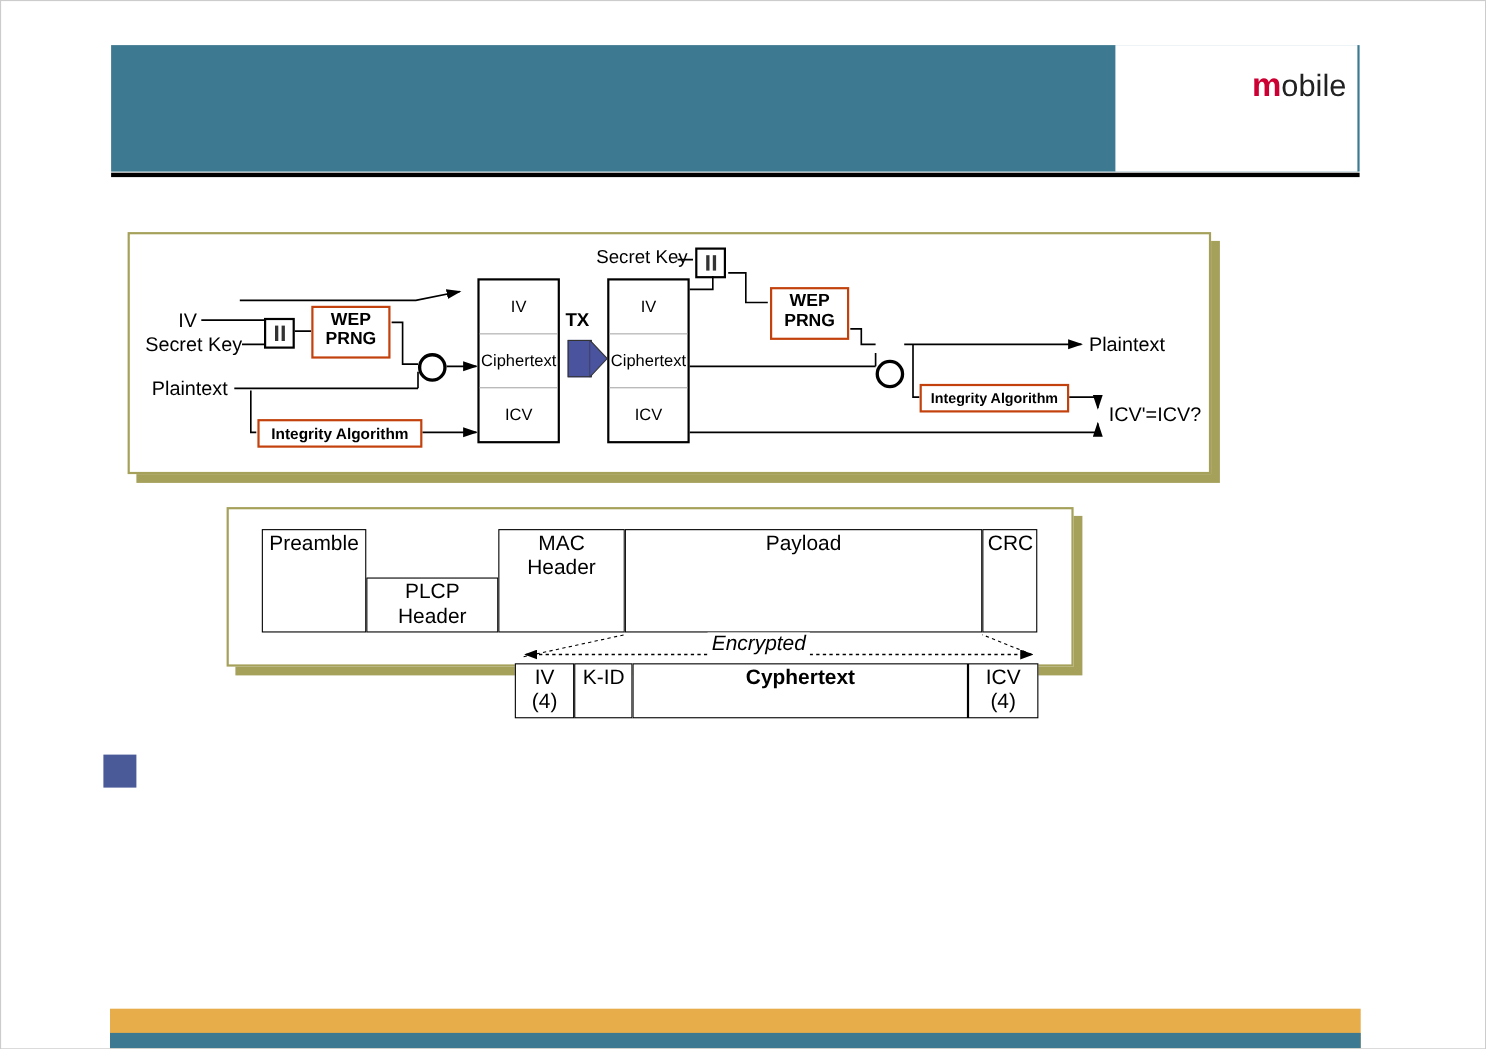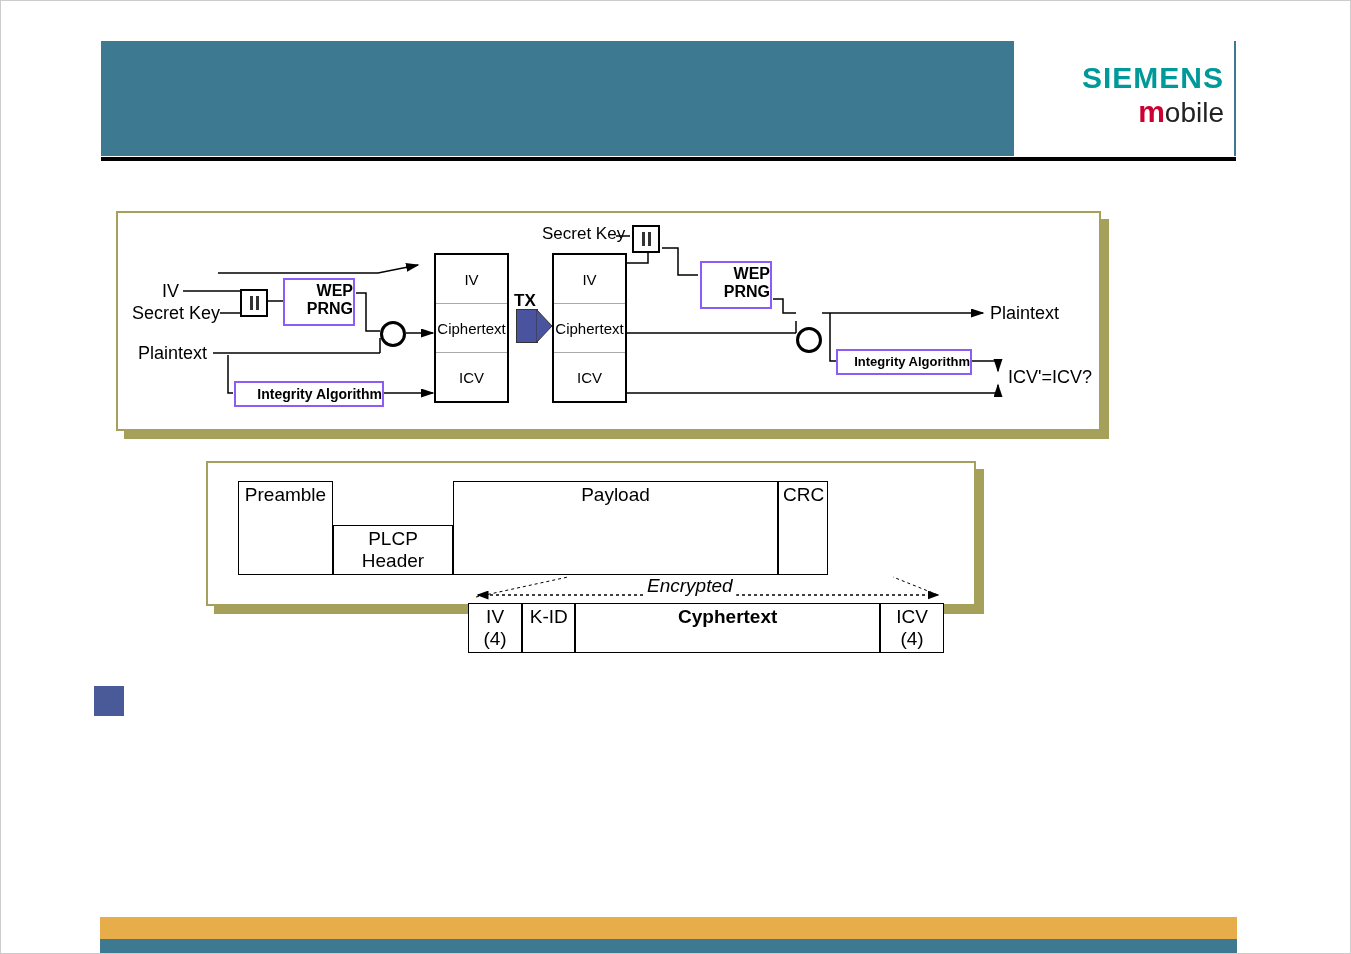--- a/index.html
+++ b/index.html
@@ -12,21 +12,21 @@
   .header-divider { position: absolute; top: 156px; left: 100px; width: 1135px; height: 4px; background: #000; }
   .bottom-bar { position: absolute; bottom: 0; left: 99px; width: 1137px; height: 36px; background: #e8ad4b; }
   .bottom-teal { position: absolute; bottom: 0; left: 99px; width: 1137px; height: 14px; background: #3d7a91; }
 
   .diagram-container { position: absolute; top: 210px; left: 115px; width: 985px; height: 220px; }
   .shadow-box { position: absolute; top: 8px; left: 8px; width: 100%; height: 100%; background: #a5a05a; }
   .main-box { position: absolute; top: 0; left: 0; width: 100%; height: 100%; background: #fff; border: 2px solid #a5a05a; }
 
   .abs { position: absolute; }
   .label { font-size: 18px; color: #000; }
-  .small-box { border: 2px solid #8b5cf6; background: #fff; text-align: right; font-size: 16px; }
+  .small-box { border: 2px solid #c2410c; background: #fff; text-align: center; font-size: 16px; }
   .bold { font-weight: bold; }
   .vpause { width: 28px; height: 28px; border: 2px solid #000; display: flex; align-items: center; justify-content: center; gap: 3px; }
   .vpause .bar { width: 3px; height: 14px; background: #333; }
   .xor { width: 26px; height: 26px; border: 3px solid #000; border-radius: 50%; position: relative; background: #fff; }
   .tall-box { border: 2px solid #000; background: #fff; display: flex; flex-direction: column; width: 75px; }
   .tall-box > div { flex: 1; border-bottom: 1px solid #aaa; display: flex; align-items: center; justify-content: center; font-size: 15px; }
   .tall-box > div:last-child { border-bottom: none; }
   .txbox { width: 28px; height: 60px; background: #49539e; border: 1px solid #333; }
 
   svg.wires { position: absolute; top: 0; left: 0; pointer-events: none; }
@@ -39,21 +39,20 @@
   .encrypted-row { position: relative; height: 28px; }
   .enc-label { font-style: italic; font-size: 19px; position: absolute; left: 50%; transform: translateX(-50%); top: 0; background: #fff; padding: 0 4px; }
 
   .blue-square { position: absolute; top: 685px; left: 93px; width: 30px; height: 30px; background: #4a5a99; }
 </style>
 </head>
 <body>
 
 <div class="header-bar"></div>
 <div class="logo-area">
-  <div class="logo-siemens">SIEMENS</div>
   <div>
     <span class="logo-m">m</span><span class="logo-obile">obile</span>
   </div>
 </div>
 <div class="header-divider"></div>
 
 <div class="diagram-container">
   <div class="shadow-box"></div>
   <div class="main-box">
 
@@ -119,21 +118,21 @@
     <div class="abs xor" style="left:262px; top:108px;"></div>
 
     <div class="abs small-box bold" style="left:116px; top:168px; width:150px; height:26px; font-size:14px; padding-top:3px;">Integrity Algorithm</div>
 
     <div class="abs tall-box" style="left:316px; top:40px; height:150px;">
       <div>IV</div>
       <div>Ciphertext</div>
       <div>ICV</div>
     </div>
 
-    <div class="abs bold" style="left:396px; top:78px; font-size:17px;">TX</div>
+    <div class="abs bold" style="left:396px; top:68px; font-size:17px;">TX</div>
     <div class="abs txbox" style="left:398px; top:96px; height:34px; width:22px;"></div>
     <svg class="abs" style="left:418px; top:96px;" width="18" height="34">
       <polygon points="0,0 0,34 16,17" fill="#49539e" stroke="#333" stroke-width="1"></polygon>
     </svg>
 
     <div class="abs tall-box" style="left:434px; top:40px; height:150px;">
       <div>IV</div>
       <div>Ciphertext</div>
       <div>ICV</div>
     </div>
@@ -160,20 +159,21 @@
 
   </div>
 </div>
 
 <div class="frame-container">
   <div class="frame-shadow"></div>
   <div class="frame-box">
     <div class="frame-row">
       <div class="cell" style="width:95px;">Preamble</div>
       <div class="cell" style="width:120px;margin-top:44px;">PLCP Header</div>
+      <div class="cell" style="width:115px;">MAC Header</div>
       <div class="cell" style="width:325px;">Payload</div>
       <div class="cell" style="width:50px;">CRC</div>
     </div>
     <div class="encrypted-row">
       <svg width="710" height="28" style="position:absolute; left:0; top:0;">
         <defs>
           <marker id="arr2" markerWidth="8" markerHeight="8" refX="7" refY="3" orient="auto">
               <path d="M0,0 L0,6 L8,3 z" fill="#000"></path>
             </marker>
           <marker id="arr2r" markerWidth="8" markerHeight="8" refX="1" refY="3" orient="auto">

